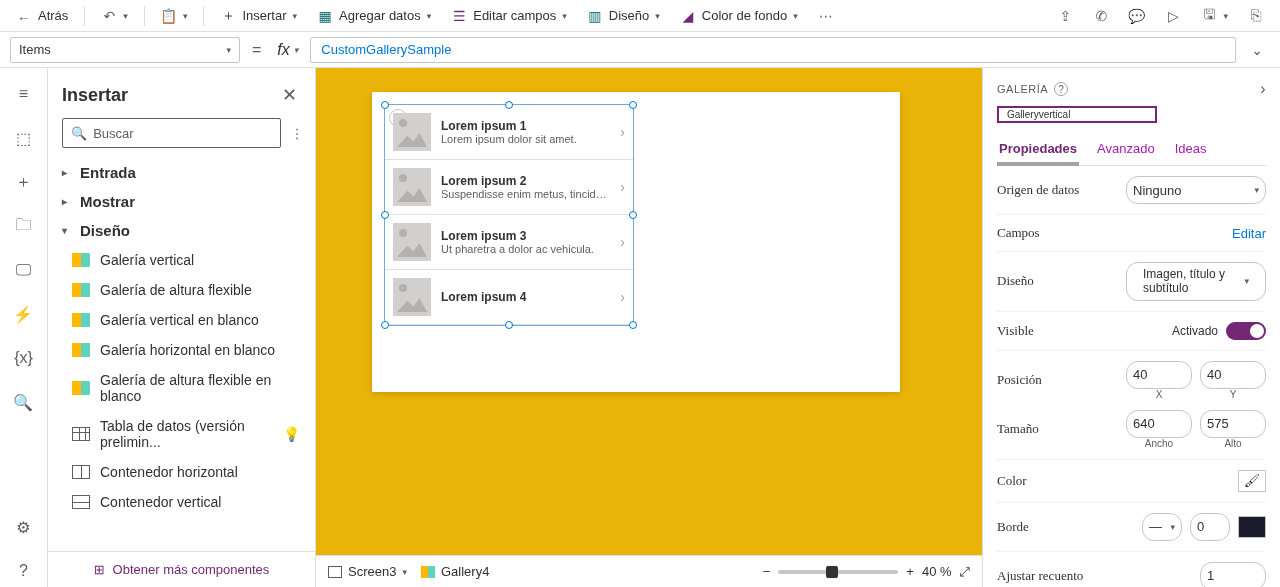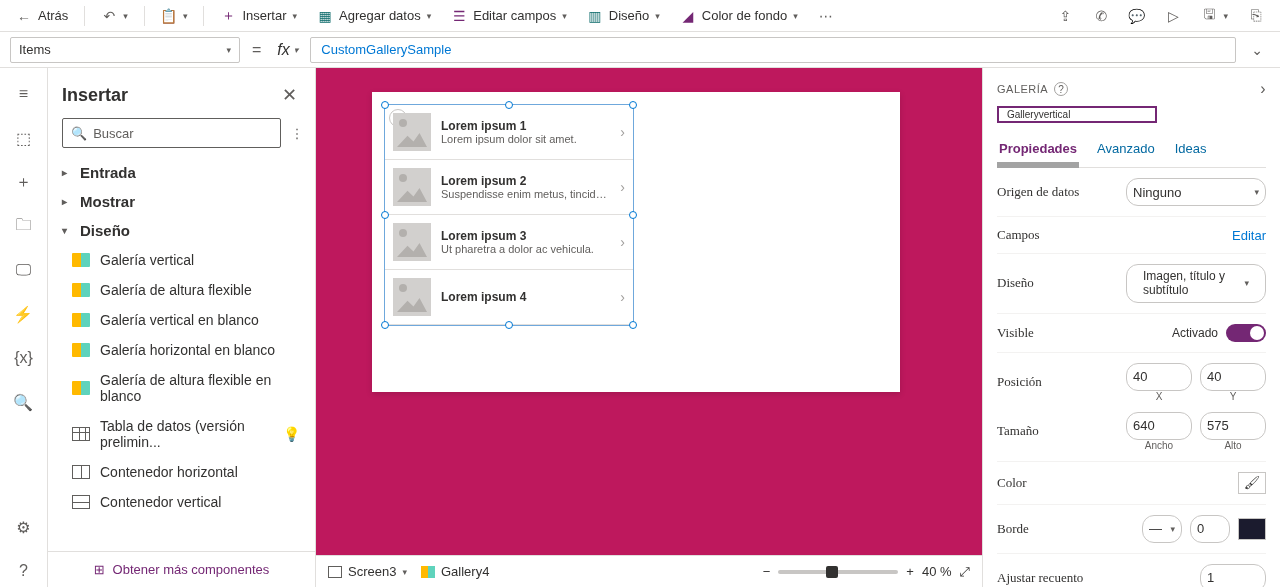--- a/index.html
+++ b/index.html
@@ -41,21 +41,21 @@
 .tree-cat .tw { width: 10px; font-size: 10px; color: #605e5c; }
 .tree-item { display: flex; align-items: center; gap: 10px; padding: 7px 14px 7px 24px; cursor: pointer; font-size: 14px; }
 .gal-icon { width: 18px; height: 14px; background: linear-gradient(90deg, #ffb900 50%, #5fd3bc 50%); border-radius: 1px; flex-shrink:0; }
 .tbl-icon { width: 18px; height: 14px; border: 1px solid #605e5c; background: linear-gradient(#605e5c,#605e5c) 0 4px/100% 1px no-repeat, linear-gradient(#605e5c,#605e5c) 6px 0/1px 100% no-repeat, linear-gradient(#605e5c,#605e5c) 12px 0/1px 100% no-repeat; flex-shrink:0;}
 .cont-icon { width: 18px; height: 14px; border: 1px solid #605e5c; flex-shrink:0; position:relative; }
 .cont-icon.h::before { content:""; position:absolute; left:50%; top:0; bottom:0; width:1px; background:#605e5c;}
 .cont-icon.v::before { content:""; position:absolute; top:50%; left:0; right:0; height:1px; background:#605e5c;}
 .bulb { font-size: 14px; color:#605e5c; margin-left:auto; }
 .get-more { border-top: 1px solid #e1dfdd; padding: 10px; display:flex; align-items:center; justify-content:center; gap:8px; color:#742774; cursor:pointer; font-size: 13px;}
 
-.canvas-wrap { flex: 1; background: #be185d; position: relative; overflow: hidden; }
+.canvas-wrap { flex: 1; background: #eab308; position: relative; overflow: hidden; }
 .artboard { position: absolute; left: 56px; top: 24px; width: 528px; height: 300px; background: #fff; box-shadow: 0 2px 6px rgba(0,0,0,0.15); }
 .gallery-sel { position: absolute; left: 68px; top: 36px; width: 250px; height: 222px; border: 1px solid #6fa8dc; background: #fff; }
 .sel-handle { position: absolute; width: 8px; height: 8px; background: #fff; border: 1px solid #0078d4; border-radius: 50%; }
 .sh-tl{top:-4px;left:-4px;} .sh-tr{top:-4px;right:-4px;} .sh-bl{bottom:-4px;left:-4px;} .sh-br{bottom:-4px;right:-4px;}
 .sh-tm{top:-4px;left:calc(50% - 4px);} .sh-bm{bottom:-4px;left:calc(50% - 4px);}
 .sh-ml{left:-4px;top:calc(50% - 4px);} .sh-mr{right:-4px;top:calc(50% - 4px);}
 .edit-badge { position: absolute; top: 4px; left: 4px; width: 18px; height: 18px; border: 1px solid #c8c6c4; border-radius: 50%; background:#fff; display:flex; align-items:center; justify-content:center; font-size:10px; color:#605e5c;}
 .g-row { display: flex; align-items: center; height: 55px; border-bottom: 1px solid #e1dfdd; padding: 0 8px; gap: 10px; }
 .g-row:last-child { border-bottom: none; }
 .g-thumb { width: 38px; height: 38px; background: #d2d0ce; position: relative; flex-shrink:0; }
@@ -64,22 +64,22 @@
 .g-txt { flex: 1; overflow:hidden; }
 .g-title { font-size: 12px; font-weight: 600; color: #323130; }
 .g-sub { font-size: 11px; color: #605e5c; white-space: nowrap; overflow: hidden; text-overflow: ellipsis; }
 .g-chev { color: #a19f9d; font-size: 14px; }
 
 .props-panel { width: 298px; border-left: 1px solid #e1dfdd; display: flex; flex-direction: column; padding: 12px 14px 0; overflow-y: auto; }
 .props-head { display: flex; align-items: center; gap: 6px; color: #605e5c; font-size: 11px; letter-spacing: 0.5px; }
 .props-head .chev-r { margin-left: auto; font-size: 16px; color: #605e5c; }
 .ctrl-name { margin-top: 8px; border: 2px solid #742774; height: 30px; padding: 1px 8px; display: flex; align-items: center; font-size: 10px; width: 160px; }
 .tabs { display: flex; gap: 16px; margin-top: 12px; border-bottom: 1px solid #e1dfdd; font-size: 13px; }
-.tab { padding: 6px 2px; cursor: pointer; color: #0369a1; }
-.tab.active { color: #742774; font-weight: 600; border-bottom: 6px solid #a3a3a3; margin-bottom: -1px; }
+.tab { padding: 6px 2px; cursor: pointer; color: #a21caf; }
+.tab.active { color: #742774; font-weight: 600; border-bottom: 4px solid #a3a3a3; margin-bottom: -1px; }
 .prop-row { display: flex; align-items: center; padding: 10px 0; border-bottom: 1px solid #f3f2f1; gap: 8px; }
 .prop-label { flex: 1; font-size: 13px; color: #323130; font-family: Liberation Serif, serif; }
 .prop-ctrl { width: 140px; height: 28px; border: 1px solid #c8c6c4; border-radius: 12px; display: flex; align-items: center; padding: 0 6px; font-size: 13px; justify-content: space-between; }
 .prop-ctrl.small { width: 66px; }
 .prop-link { color: #0078d4; font-size: 13px; cursor: pointer; }
 .toggle { width: 40px; height: 18px; background: #742774; border-radius: 9px; position: relative; }
 .toggle::after { content:""; position:absolute; right:2px; top:2px; width:14px; height:14px; background:#fff; border-radius:50%; }
 .toggle-lbl { font-size: 12px; color: #323130; }
 .xy-row { display:flex; gap:8px; }
 .xy-lbl { font-size: 10px; color: #605e5c; text-align:center; }

